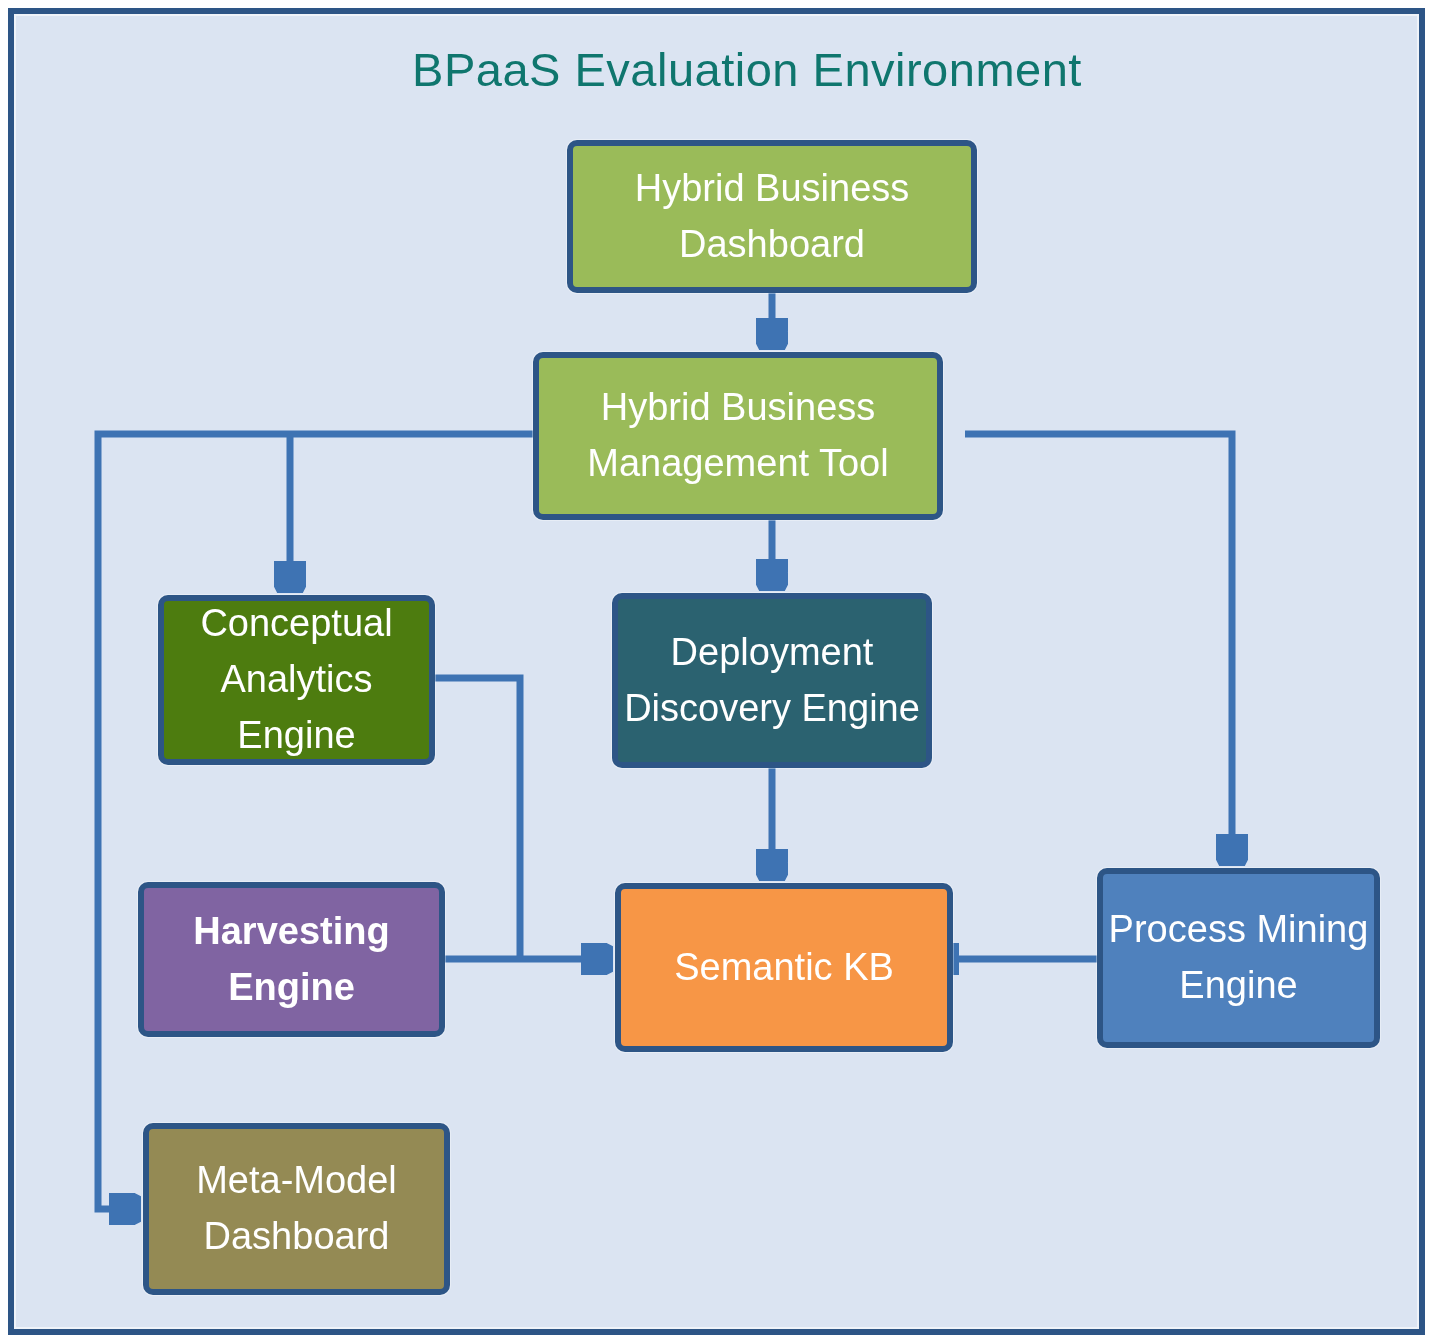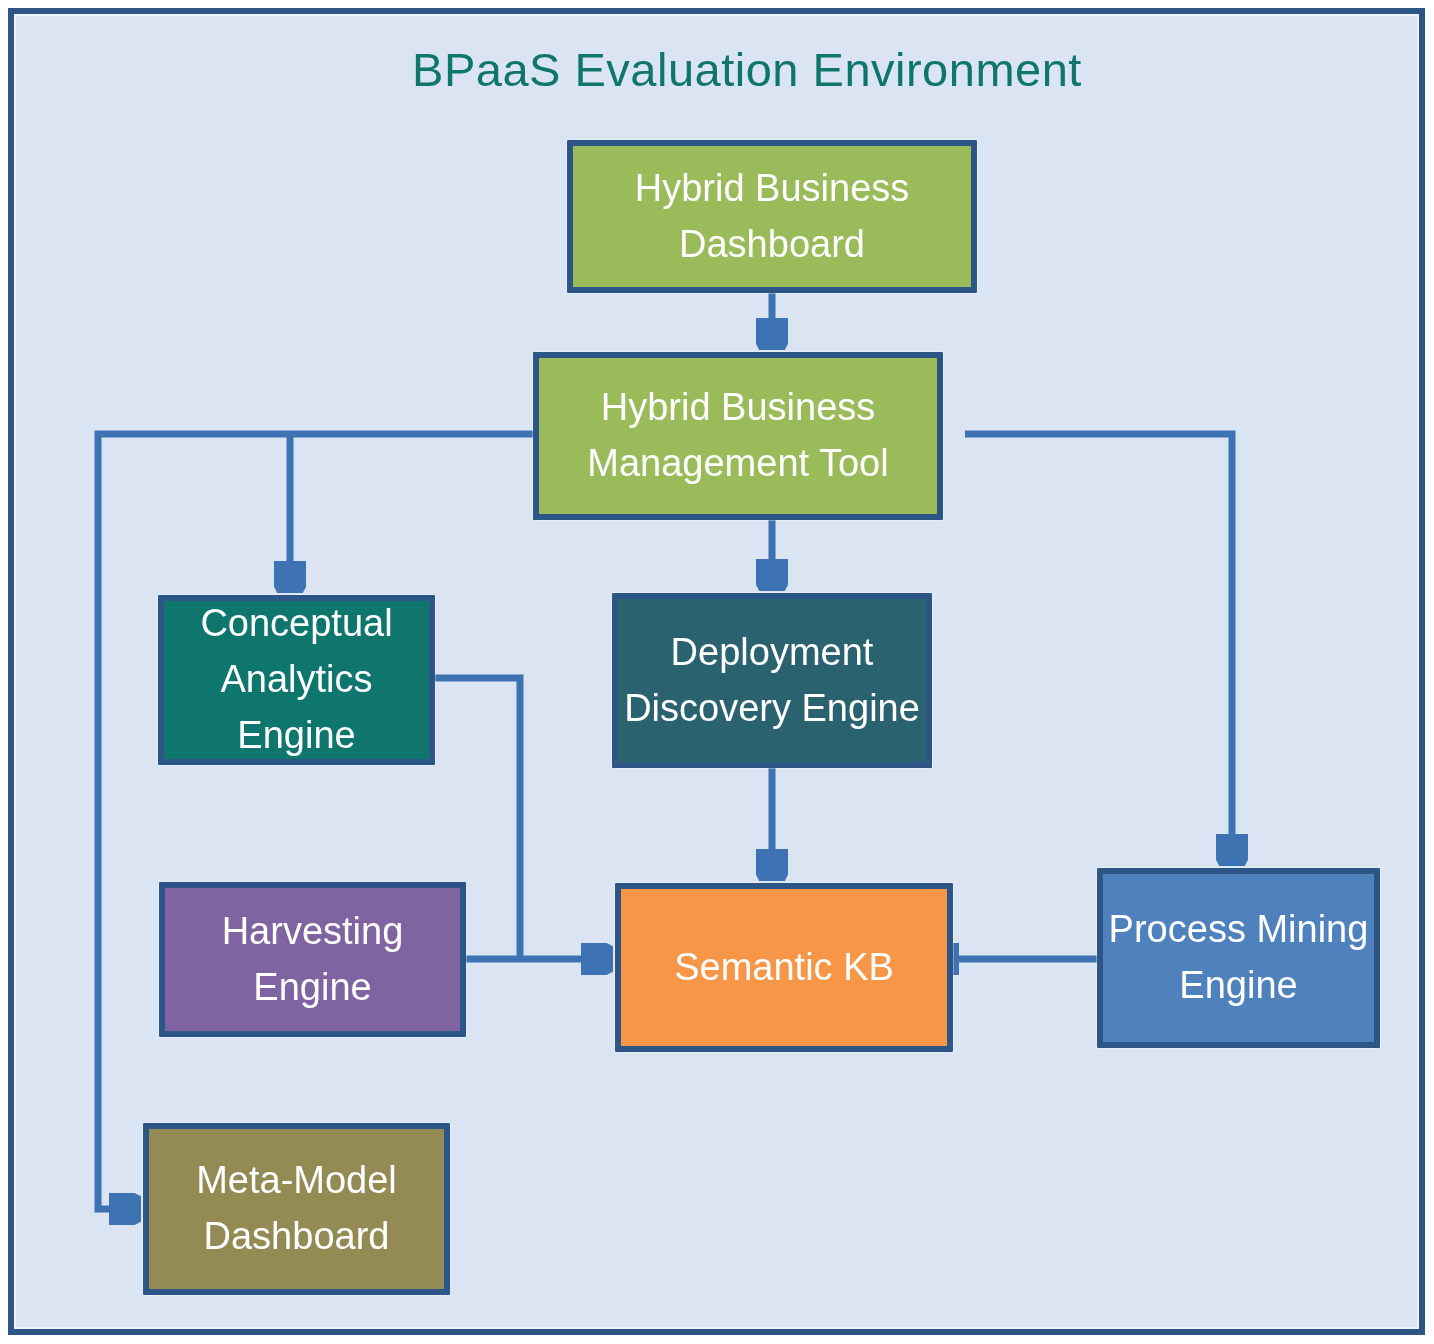--- a/index.html
+++ b/index.html
@@ -22,21 +22,21 @@
     position: absolute;
     left: 60px; right: 0; top: 42px;
     text-align: center;
     font-size: 47px;
     color: #0f766e;
     letter-spacing: 0.5px;
   }
   .node {
     position: absolute;
     border: 6px solid #2d5586;
-    border-radius: 1px;
+    border-radius: 10px;
     display: flex;
     align-items: center;
     justify-content: center;
     text-align: center;
     color: #ffffff;
     font-size: 38px;
     line-height: 1.47;
     box-shadow: 0 0 0 1px rgba(255,255,255,0.35);
   }
   .connectors {
@@ -44,21 +44,21 @@
     left: 0; top: 0;
     width: 1434px; height: 1344px;
   }
   .connectors path { stroke: #3e73b3; stroke-width: 7; fill: none; }
 
   
   #n-dashboard   { left: 567px;  top: 140px;  width: 398px; height: 141px; }
   #n-mgmt        { left: 533px;  top: 352px;  width: 398px; height: 156px; }
   #n-conceptual  { left: 158px;  top: 595px;  width: 265px; height: 158px; }
   #n-deployment  { left: 612px;  top: 593px;  width: 308px; height: 163px; justify-content: center; }
-  #n-harvesting  { left: 159px;  top: 882px;  width: 295px; height: 143px; }
+  #n-harvesting  { left: 138px;  top: 882px;  width: 295px; height: 143px; font-weight: bold; }
   #n-kb          { left: 615px;  top: 883px;  width: 306px; height: 145px; padding: 6px 10px; }
   #n-mining      { left: 1097px; top: 868px;  width: 263px; height: 168px; padding: 0 4px; }
   #n-metamodel   { left: 143px;  top: 1123px; width: 295px; height: 160px; }
 </style>
 </head>
 <body>
 
 <div class="stage">
   <div class="frame"></div>
 
@@ -91,21 +91,21 @@
   </svg>
 
   <div class="node" id="n-dashboard" style="background-color: rgb(154, 187, 89);">
     <span>Hybrid Business Dashboard</span>
   </div>
 
   <div class="node" id="n-mgmt" style="background-color: rgb(154, 187, 89);">
     <span>Hybrid Business Management Tool</span>
   </div>
 
-  <div class="node" id="n-conceptual" style="background-color: #0f766e;">
+  <div class="node" id="n-conceptual" style="background-color: #4d7c0f;">
     <span>Conceptual Analytics Engine</span>
   </div>
 
   <div class="node" id="n-deployment" style="background-color: rgb(43, 98, 112);">
     <span>Deployment Discovery Engine</span>
   </div>
 
   <div class="node" id="n-harvesting" style="background-color: rgb(128, 100, 162);">
     <span>Harvesting Engine</span>
   </div>

